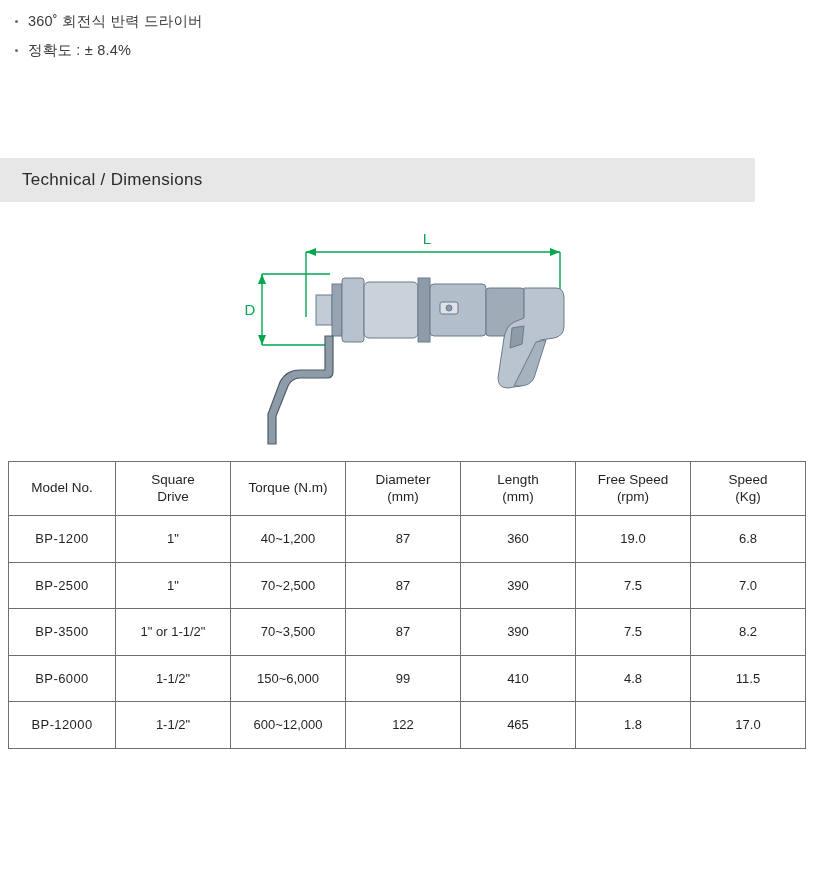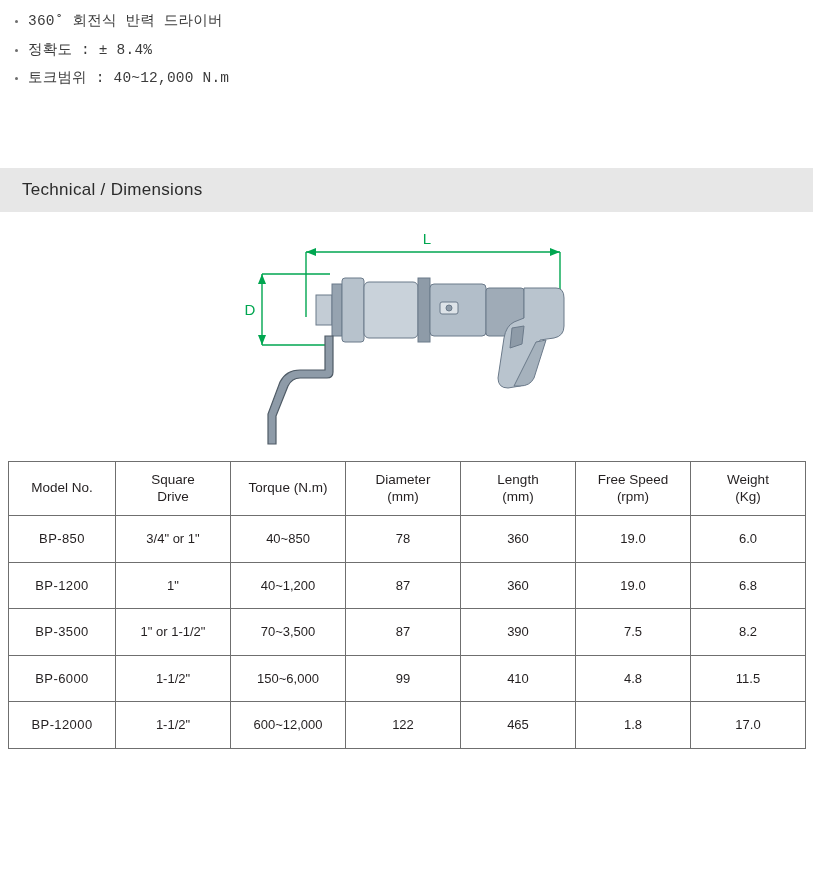--- a/index.html
+++ b/index.html
@@ -23,39 +23,38 @@
     list-style: none;
   }
   .bullets li {
     font-size: 14.5px;
     line-height: 1.0;
     color: #3b3b3b;
     margin: 0 0 14px 0;
     padding-left: 14px;
     position: relative;
     letter-spacing: 0.2px;
-    font-family: Liberation Mono, monospace;
   }
   .bullets li::before {
     content: "";
     position: absolute;
     left: 1px;
     top: 6px;
     width: 3px;
     height: 3px;
     background: #6d6d6d;
     border-radius: 50%;
   }
 
   
   .band {
     position: absolute;
     left: 0;
-    top: 168px;
-    width: 813px;
+    top: 158px;
+    width: 755px;
     height: 44px;
     background: #e7e7e7;
     display: flex;
     align-items: center;
   }
   .band-title {
     font-size: 17px;
     color: #2b2b2b;
     padding-left: 22px;
     letter-spacing: 0.3px;
@@ -101,21 +100,20 @@
     letter-spacing: 0.4px;
   }
   .th-line2 { display: block; }
 </style>
 </head>
 <body>
 
 <ul class="bullets">
   <li>360˚ 회전식 반력 드라이버</li>
   <li>정확도 : ± 8.4%</li>
-  <li>토크범위 : 40~12,000 N.m</li>
 </ul>
 
 <div class="band">
   <div class="band-title">Technical / Dimensions</div>
 </div>
 
 <div class="drawing">
   <svg width="813" height="255" viewBox="0 0 813 255" xmlns="http://www.w3.org/2000/svg">
 
     <g stroke="#00a650" stroke-width="1.4" fill="none">
@@ -203,45 +201,45 @@
       </th>
       <th>
         <span>Length</span>
         <span class="th-line2">(mm)</span>
       </th>
       <th>
         <span>Free Speed</span>
         <span class="th-line2">(rpm)</span>
       </th>
       <th>
-        <span>Weight</span>
+        <span>Speed</span>
         <span class="th-line2">(Kg)</span>
       </th>
     </tr>
   </thead>
   <tbody>
-    <tr>
-      <td>BP-850</td>
-      <td>3/4" or 1"</td>
-      <td>40~850</td>
-      <td>78</td>
-      <td>360</td>
-      <td>19.0</td>
-      <td>6.0</td>
-    </tr>
     <tr>
       <td>BP-1200</td>
       <td>1"</td>
       <td>40~1,200</td>
       <td>87</td>
       <td>360</td>
       <td>19.0</td>
       <td>6.8</td>
     </tr>
     <tr>
+      <td>BP-2500</td>
+      <td>1"</td>
+      <td>70~2,500</td>
+      <td>87</td>
+      <td>390</td>
+      <td>7.5</td>
+      <td>7.0</td>
+    </tr>
+    <tr>
       <td>BP-3500</td>
       <td>1" or 1-1/2"</td>
       <td>70~3,500</td>
       <td>87</td>
       <td>390</td>
       <td>7.5</td>
       <td>8.2</td>
     </tr>
     <tr>
       <td>BP-6000</td>

